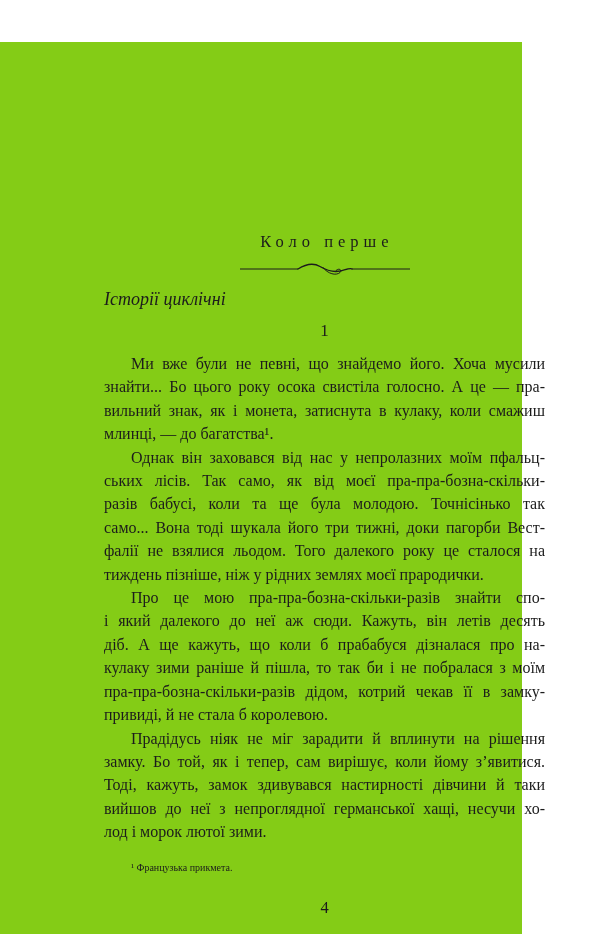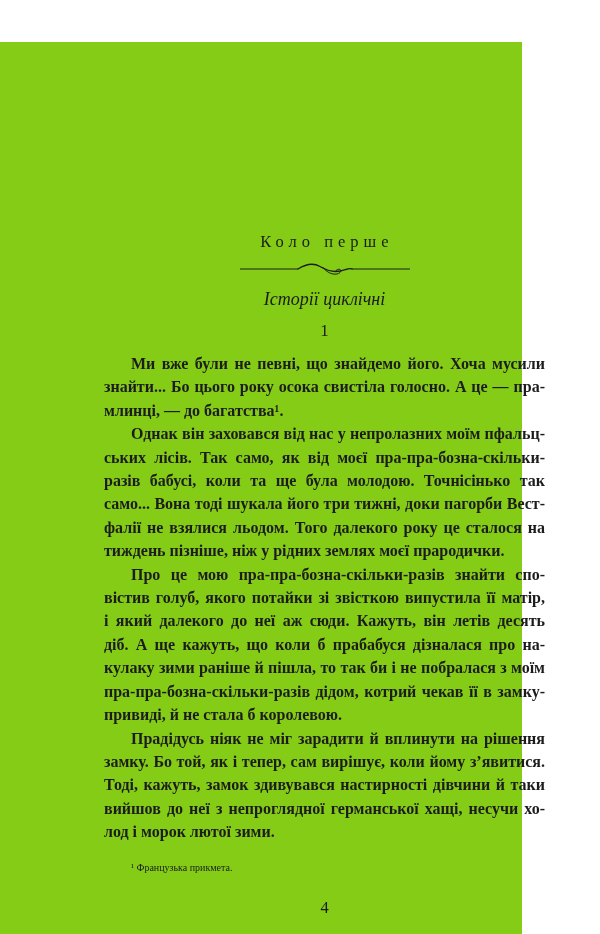--- a/index.html
+++ b/index.html
@@ -32,36 +32,35 @@
     text-indent: 5px; 
     white-space: nowrap;
   }
   .ornament-wrap {
     margin-top: 9px;
     text-align: center;
     line-height: 0;
   }
   .section-title {
     margin-top: 11px;
-    text-align: center;
+    text-align: left;
     font-style: italic;
     font-size: 18px;
     line-height: 22px;
   }
   .chapter-number {
     margin-top: 11px;
     text-align: center;
     font-size: 17px;
     line-height: 20px;
   }
   .body-text {
     margin-top: 11px;
     font-size: 16px;
     line-height: 23.4px;
-    font-weight: bold;
   }
   .line {
     text-align: justify;
     text-align-last: justify;
   }
   .line.last {
     text-align-last: left;
   }
   .paragraph .line:first-child {
     text-indent: 27px;
@@ -99,33 +98,33 @@
     </div>
 
     <div class="section-title">Історії циклічні</div>
 
     <div class="chapter-number">1</div>
 
     <div class="body-text">
       <div class="paragraph">
           <div class="line">Ми вже були не певні, що знайдемо його. Хоча мусили</div>
           <div class="line">знайти... Бо цього року осока свистіла голосно. А це — пра-</div>
+          <div class="line">вильний знак, як і монета, затиснута в кулаку, коли смажиш</div>
           <div class="line last">млинці, — до багатства¹.</div>
         </div>
       <div class="paragraph">
           <div class="line">Однак він заховався від нас у непролазних моїм пфальц-</div>
           <div class="line">ських лісів. Так само, як від моєї пра-пра-бозна-скільки-</div>
           <div class="line">разів бабусі, коли та ще була молодою. Точнісінько так</div>
           <div class="line">само... Вона тоді шукала його три тижні, доки пагорби Вест-</div>
           <div class="line">фалії не взялися льодом. Того далекого року це сталося на</div>
           <div class="line last">тиждень пізніше, ніж у рідних землях моєї прародички.</div>
         </div>
       <div class="paragraph">
           <div class="line">Про це мою пра-пра-бозна-скільки-разів знайти спо-</div>
-          <div class="line">вістив голуб, якого потайки зі звісткою випустила її матір,</div>
           <div class="line">і який далекого до неї аж сюди. Кажуть, він летів десять</div>
           <div class="line">діб. А ще кажуть, що коли б прабабуся дізналася про на-</div>
           <div class="line">кулаку зими раніше й пішла, то так би і не побралася з моїм</div>
           <div class="line">пра-пра-бозна-скільки-разів дідом, котрий чекав її в замку-</div>
           <div class="line last">привиді, й не стала б королевою.</div>
         </div>
       <div class="paragraph">
           <div class="line">Прадідусь ніяк не міг зарадити й вплинути на рішення</div>
           <div class="line">замку. Бо той, як і тепер, сам вирішує, коли йому з’явитися.</div>
           <div class="line">Тоді, кажуть, замок здивувався настирності дівчини й таки</div>

